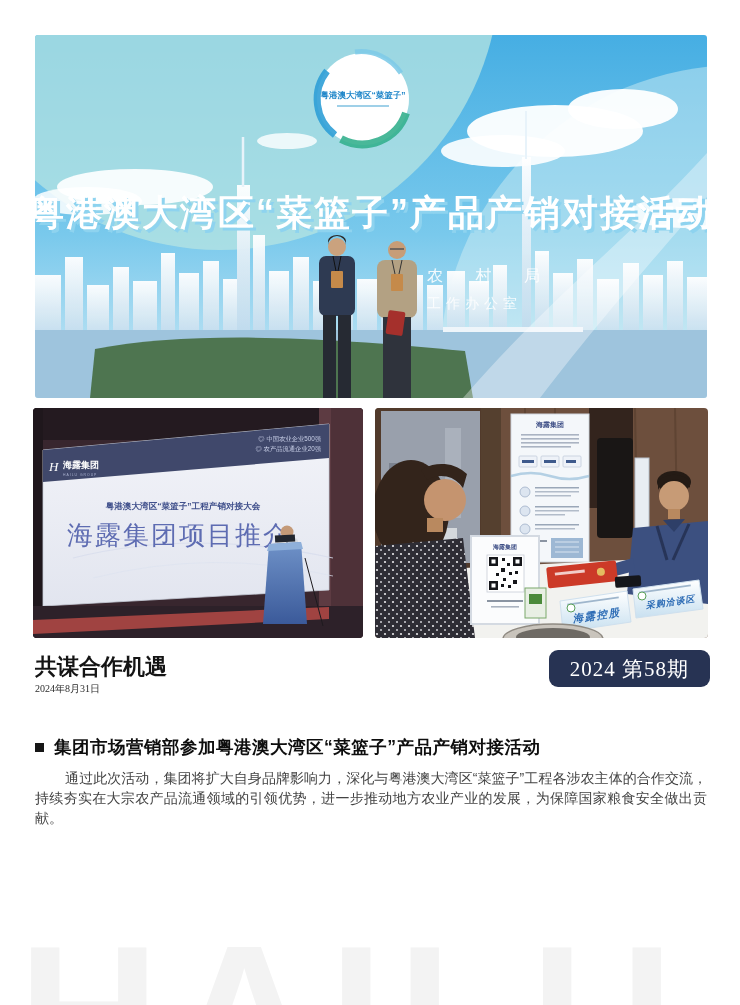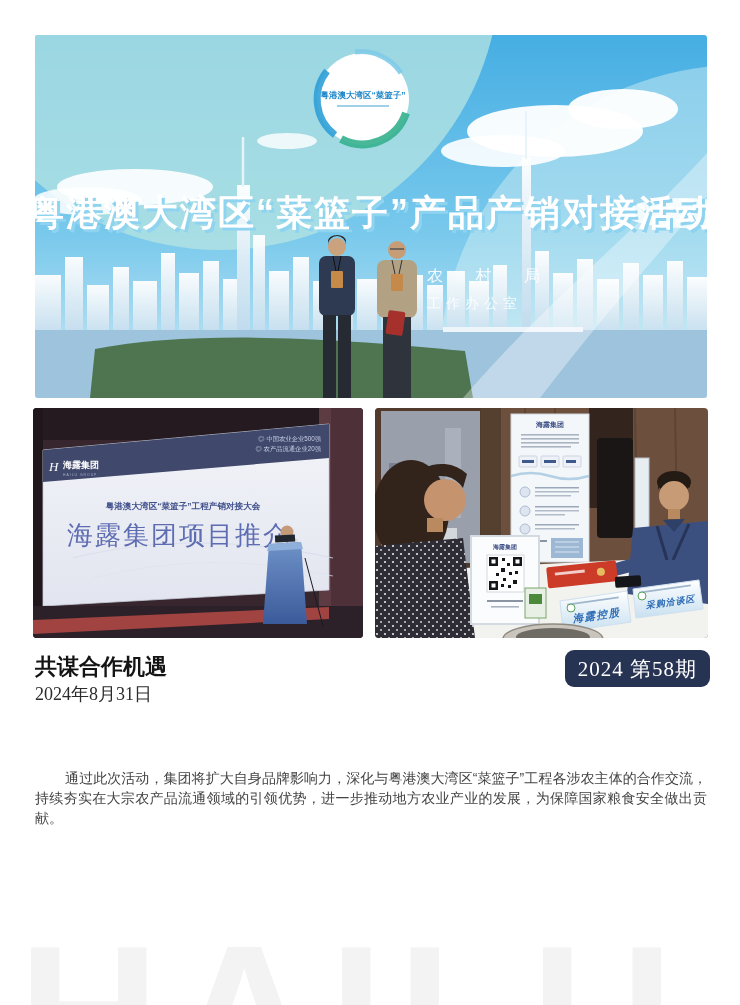--- a/index.html
+++ b/index.html
@@ -9,24 +9,24 @@
   .watermark{position:absolute;left:18px;top:918px;font-size:196px;font-weight:bold;
         color:#f3f3f3;letter-spacing:14px;line-height:1;z-index:0;user-select:none;}
   .banner{position:absolute;left:35px;top:35px;width:672px;height:363px;border-radius:3px;
         overflow:hidden;z-index:1;}
   .photo{position:absolute;top:408px;height:230px;border-radius:4px;overflow:hidden;z-index:1;}
   .photo-left{left:33px;width:330px;}
   .photo-right{left:375px;width:333px;}
   .hdr-dept{position:absolute;left:35px;top:652px;font-family:"Liberation Serif",serif;
         font-size:22px;font-weight:bold;color:#141414;z-index:2;}
   .hdr-date{position:absolute;left:35px;top:682px;font-family:"Liberation Serif",serif;
-        font-size:18px;color:#2b2b2b;z-index:2;}
+        font-size:10px;color:#2b2b2b;z-index:2;}
   .issue-badge{position:absolute;right:30px;top:650px;height:37px;min-width:110px;
         background:#273353;border-radius:9px;color:#ffffff;display:flex;align-items:center;
-        justify-content:center;padding:0 13px;font-family:"Liberation Serif",serif;
+        justify-content:center;padding:0 21px;font-family:"Liberation Serif",serif;
         font-size:21px;letter-spacing:1px;z-index:2;}
   .headline{position:absolute;left:35px;top:735px;width:672px;display:flex;align-items:center;
         gap:10px;z-index:2;}
   .headline .bullet{width:9px;height:9px;background:#161616;flex:0 0 auto;}
   .headline .txt{font-size:17.5px;font-weight:bold;color:#0e0e0e;letter-spacing:.5px;}
   .body-text{position:absolute;left:35px;top:768px;width:672px;z-index:2;}
   .body-text p{margin:0 0 6px 0;font-size:14px;line-height:20px;color:#434343;
         text-align:justify;text-indent:2.15em;}
   svg{display:block;}
   svg text{font-family:"Liberation Sans",sans-serif;}
@@ -346,18 +346,22 @@
         <ellipse cx="178" cy="231" rx="50" ry="15" fill="#c9c4bc" stroke="#8f8a82" stroke-width="1.5"></ellipse>
         <ellipse cx="178" cy="229" rx="37" ry="9" fill="#6e6a64"></ellipse>
       </g>
     </svg>
   </div>
 
   <div class="hdr-dept">共谋合作机遇</div>
   <div class="hdr-date">2024年8月31日</div>
   <div class="issue-badge">2024 第58期</div>
 
+  <div class="headline">
+    <span class="bullet"></span>
+    <span class="txt">集团市场营销部参加粤港澳大湾区“菜篮子”产品产销对接活动</span>
+  </div>
 
   <div class="body-text">
     <p>通过此次活动，集团将扩大自身品牌影响力，深化与粤港澳大湾区“菜篮子”工程各涉农主体的合作交流，持续夯实在大宗农产品流通领域的引领优势，进一步推动地方农业产业的发展，为保障国家粮食安全做出贡献。</p>
   </div>
 
 </div>
 
 </body></html>

